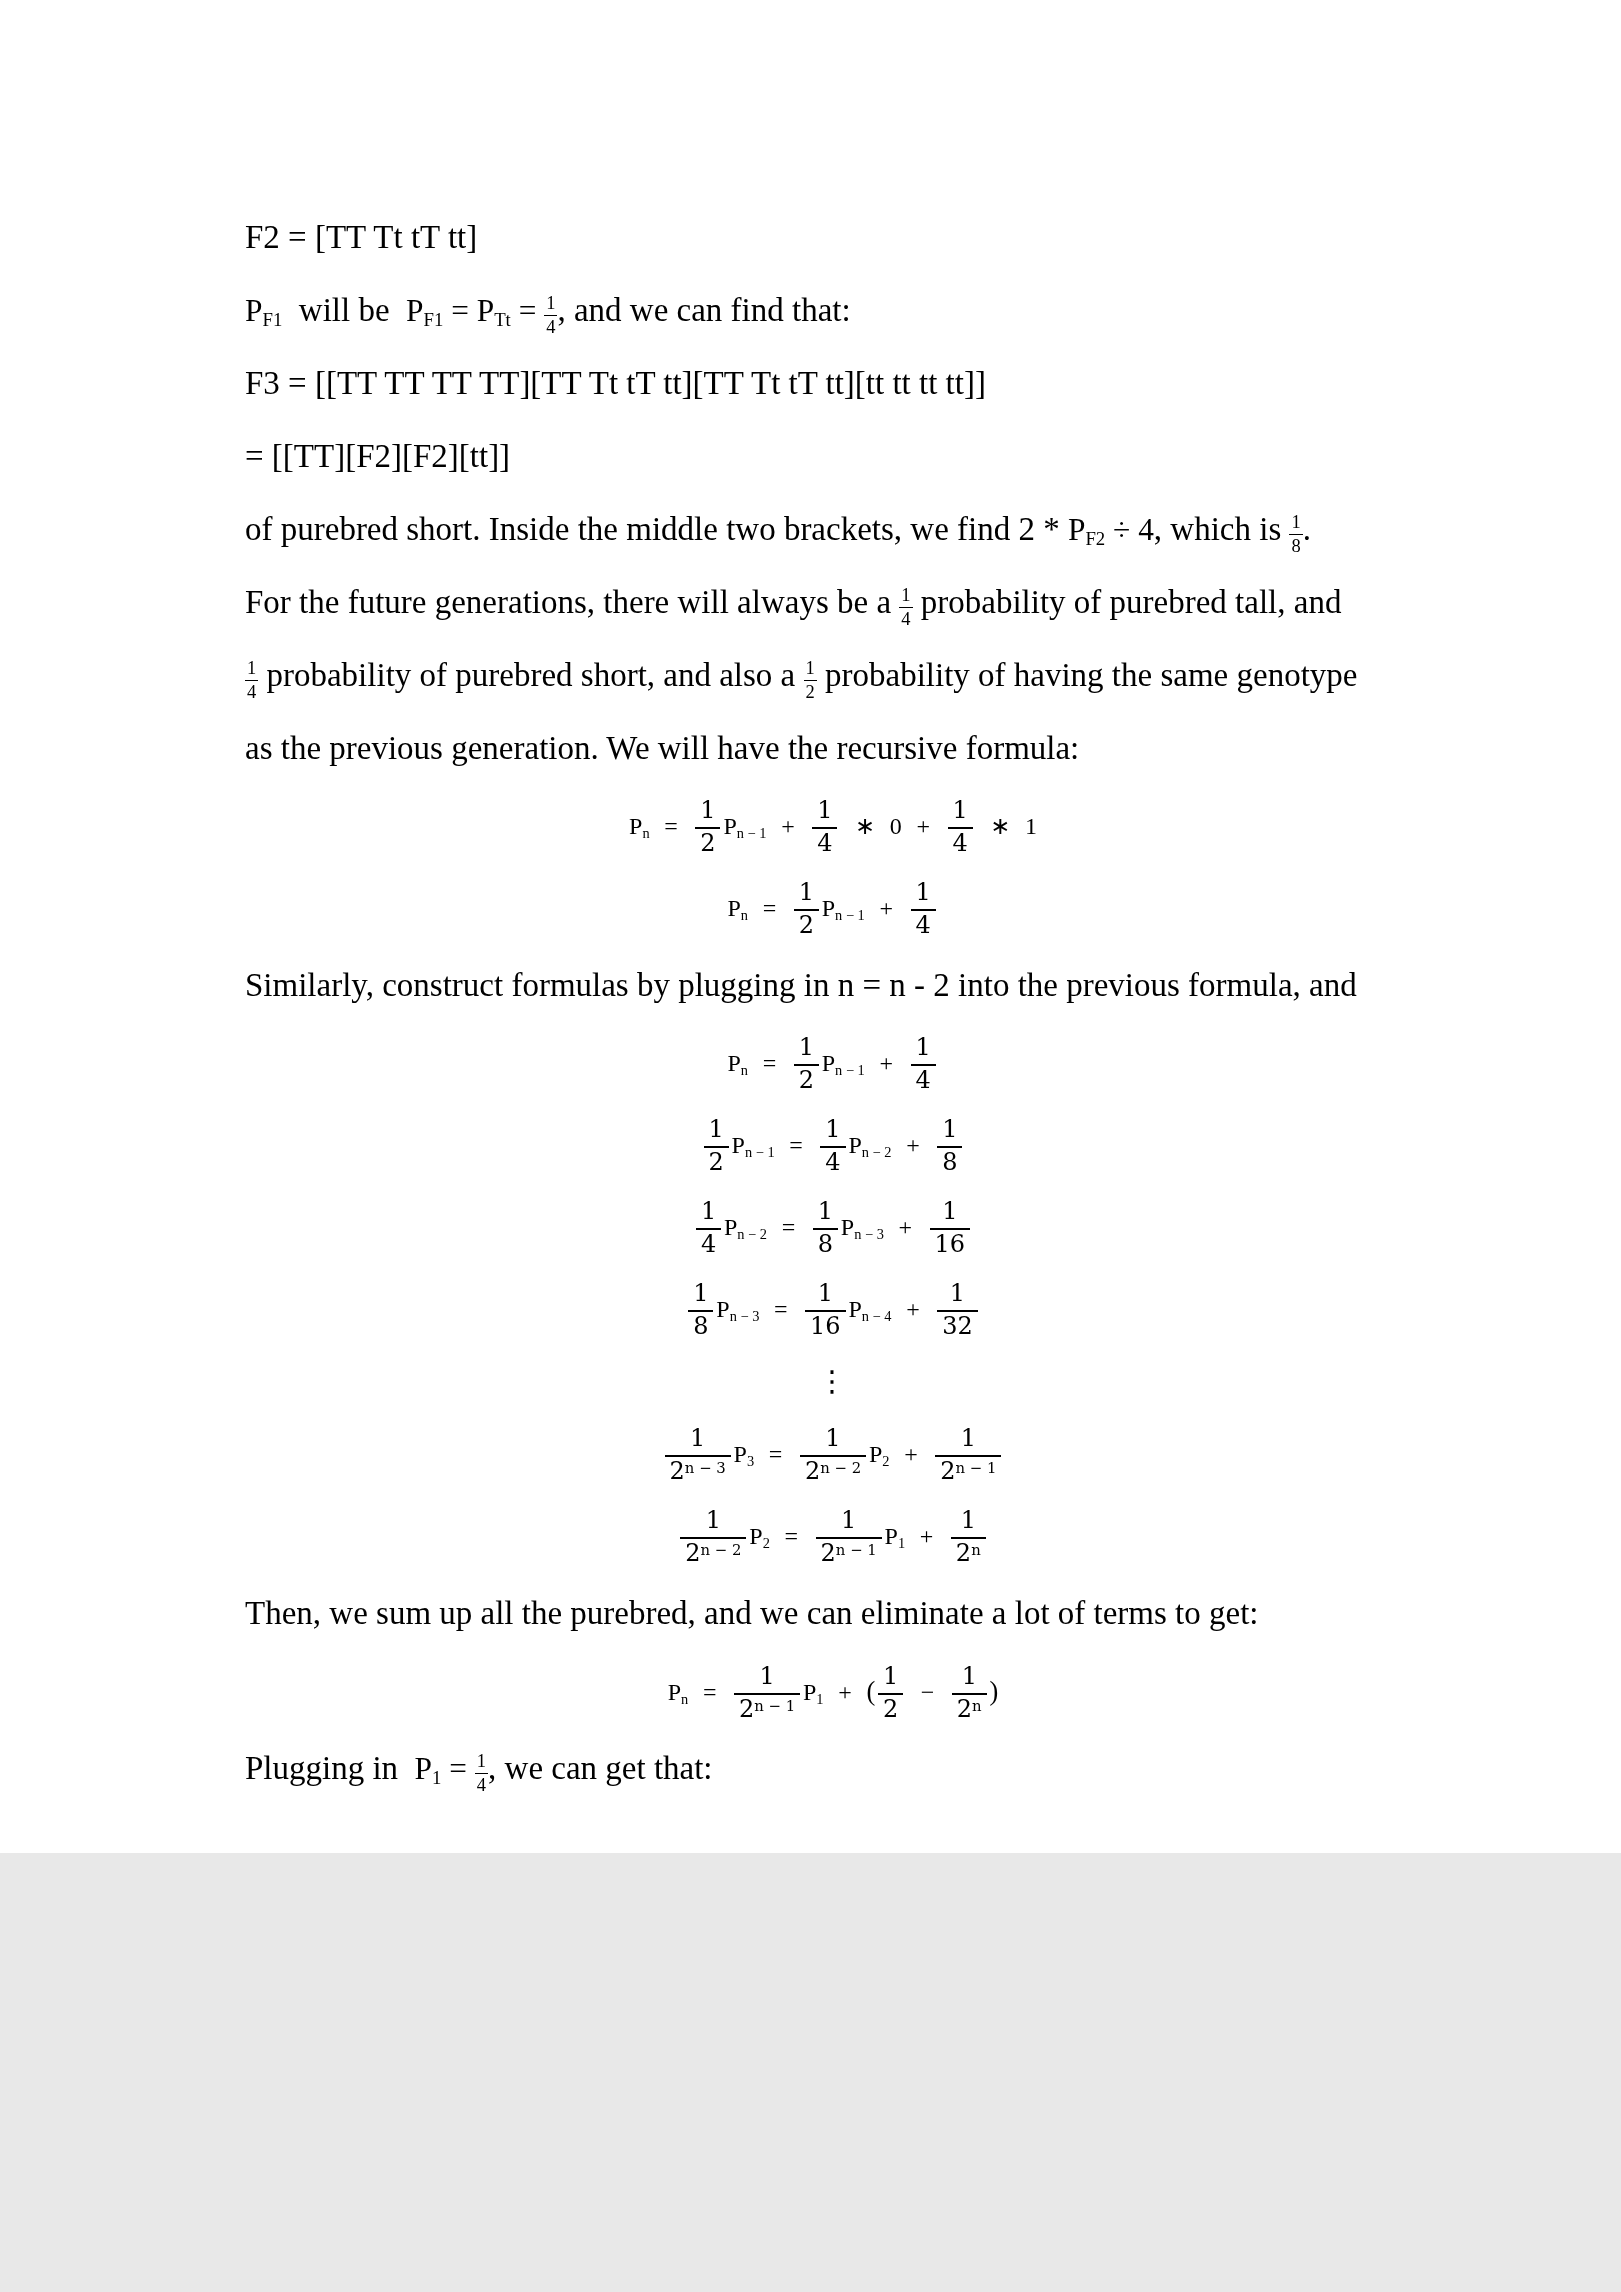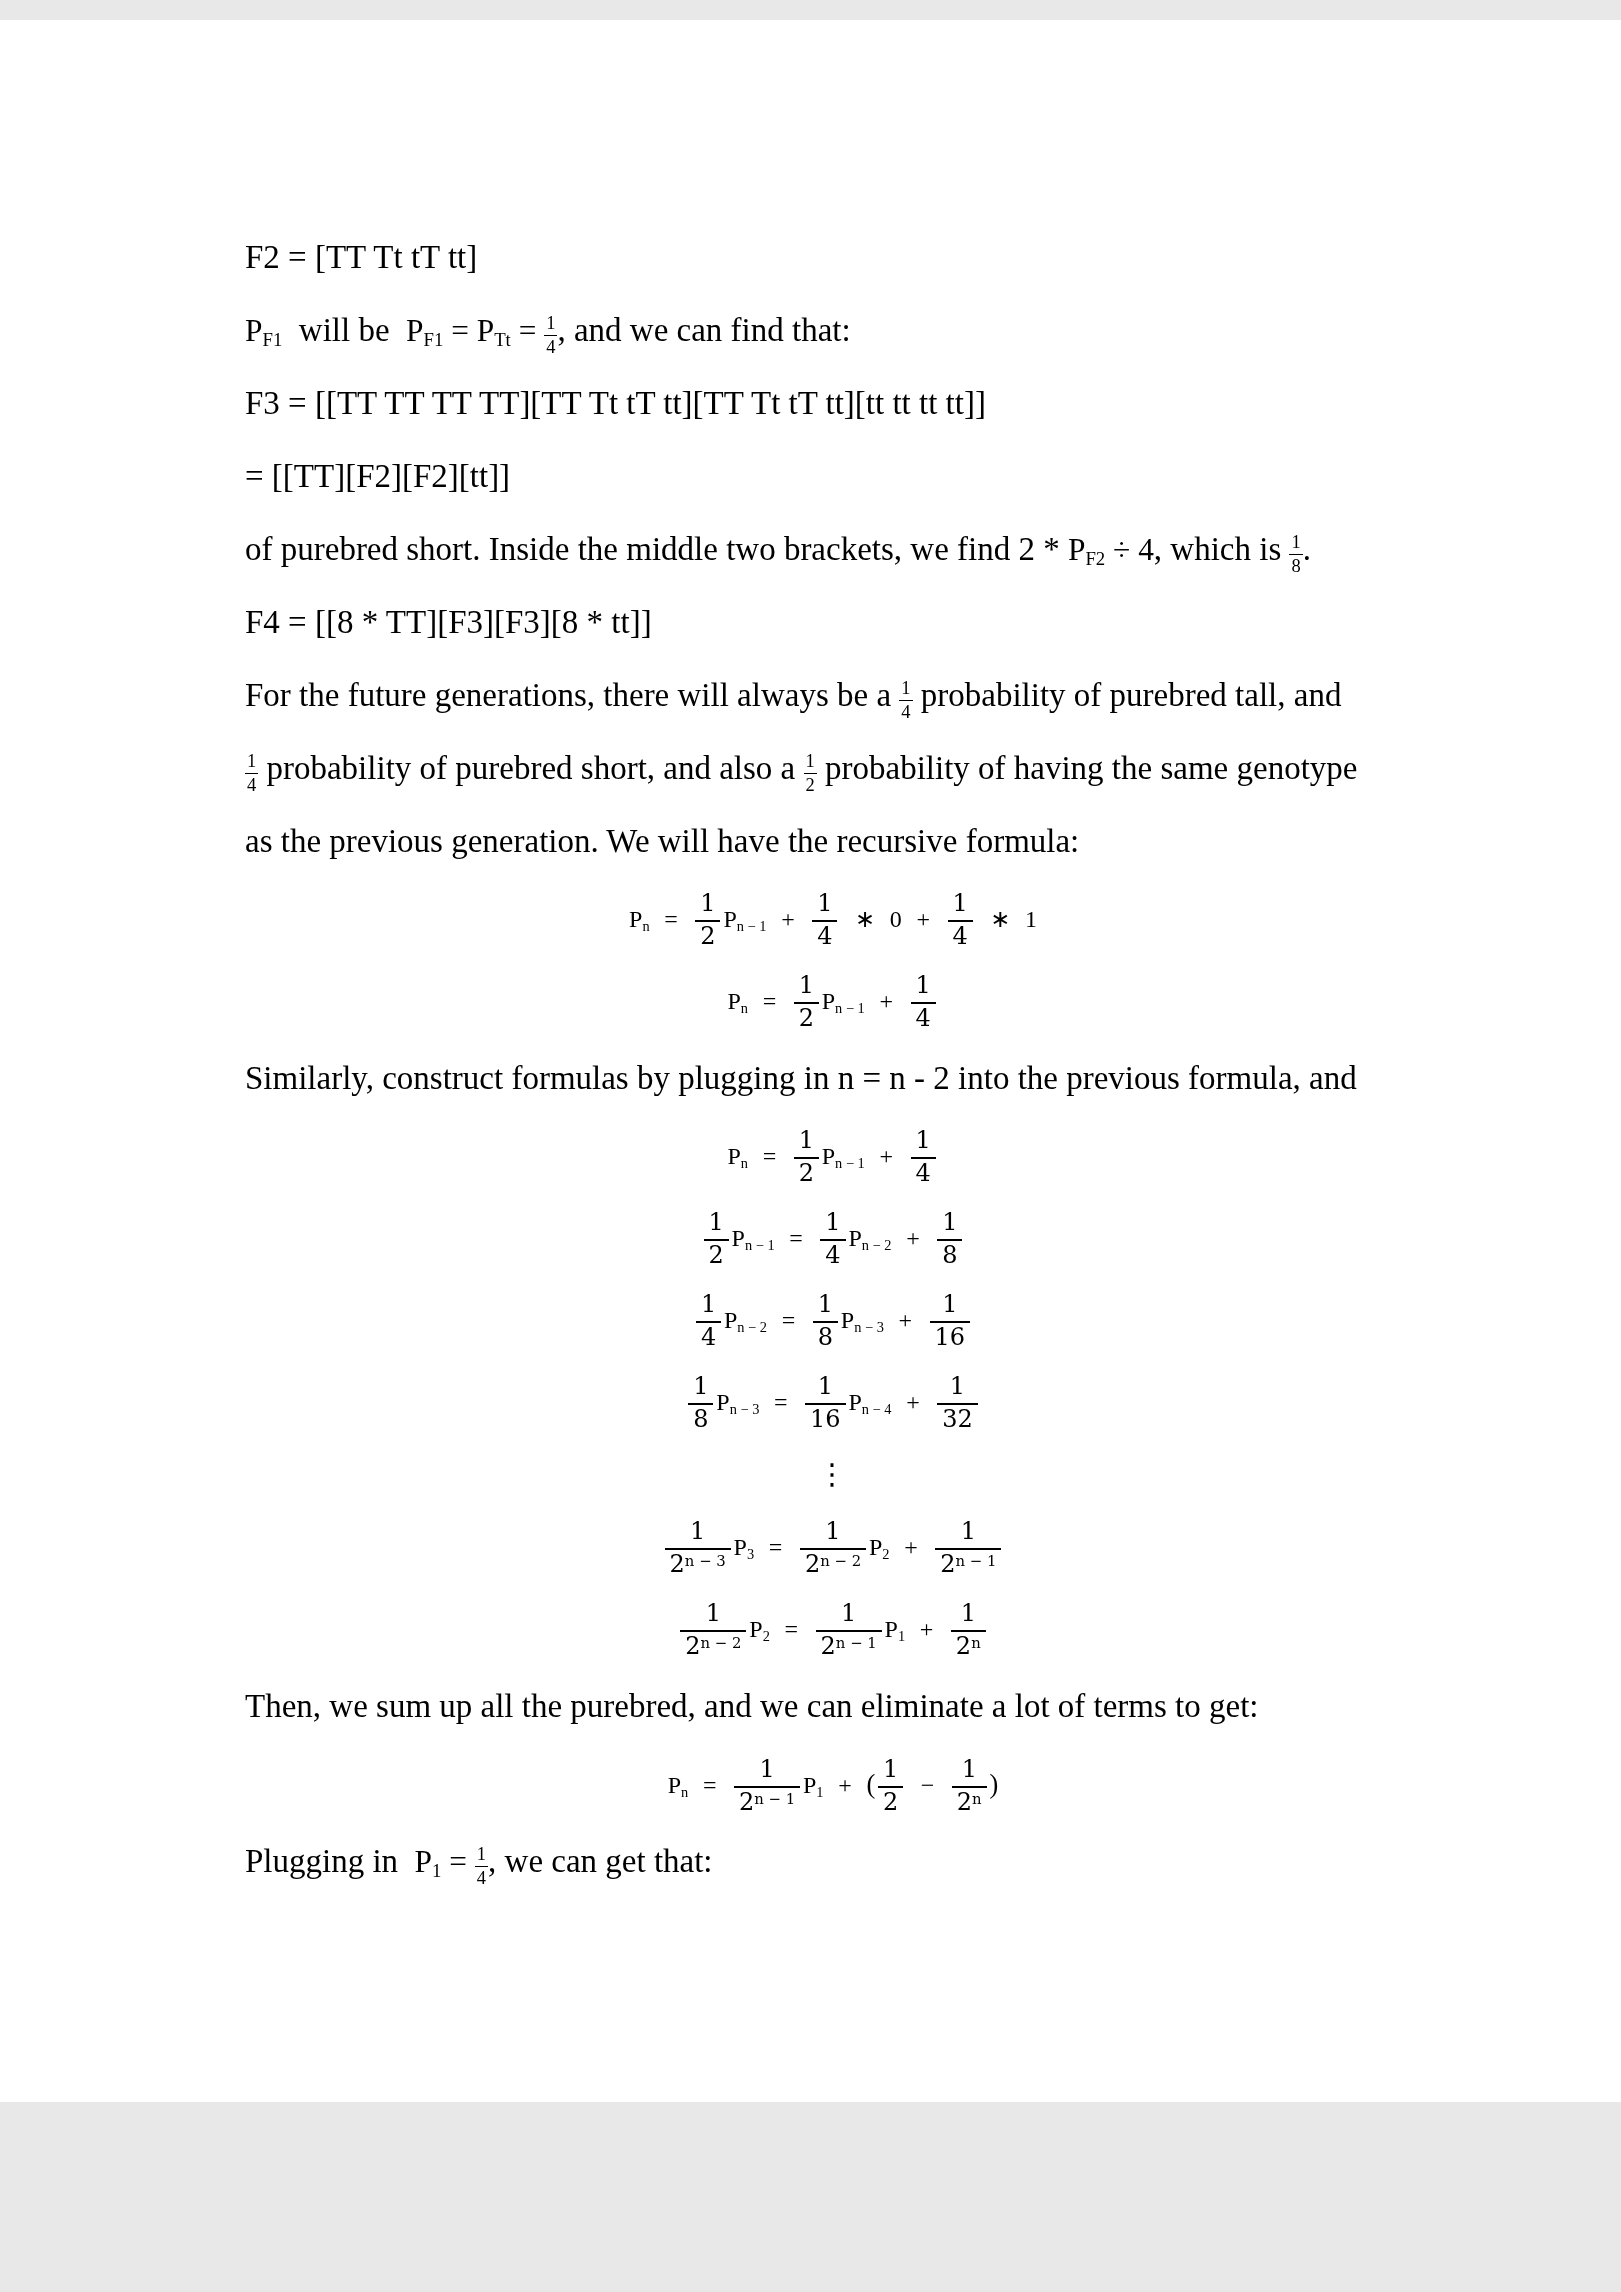--- a/index.html
+++ b/index.html
@@ -1,23 +1,22 @@
 <!DOCTYPE html>
 <html><head>
 <meta charset="utf-8">
 <style>
   html, body { margin: 0; padding: 0; background: #e8e8e8; }
   .page {
     position: relative;
     width: 1621px;
-    height: 2082px;
+    height: 1853px;
     background: #ffffff;
     color: #000000;
     overflow: hidden;
-    margin-top: 20px;
   }
   .content {
     position: absolute;
     left: 245px;
     top: 201px;
     width: 1176px;
   }
   .line {
     display: block;
     white-space: pre;
@@ -84,21 +83,20 @@
 </head>
 <body>
 
 <div class="page">
   <div class="content">
       <div class="line kind-p"><span class="btext"><span>F2 = [TT Tt tT tt]</span></span></div>
       <div class="line kind-p"><span class="math"><span>P</span><span class="msub">F1</span></span><span class="btext"><span>  will be  </span></span><span class="math"><span>P</span><span class="msub">F1</span></span><span class="math"><span> = </span></span><span class="math"><span>P</span><span class="msub">Tt</span></span><span class="math"><span> = </span></span><span class="frac frac-sm"><span class="num">1</span><span class="fbar"></span><span class="den"><span>4</span></span></span><span class="btext"><span>, and we can find that:</span></span></div>
       <div class="line kind-p"><span class="btext"><span>F3 = [[TT TT TT TT][TT Tt tT tt][TT Tt tT tt][tt tt tt tt]]</span></span></div>
       <div class="line kind-p"><span class="btext"><span>= [[TT][F2][F2][tt]]</span></span></div>
       <div class="line kind-p"><span class="btext"><span>of purebred short. Inside the middle two brackets, we find 2 * </span></span><span class="math"><span>P</span><span class="msub">F2</span></span><span class="math"><span> ÷ 4</span></span><span class="btext"><span>, which is </span></span><span class="frac frac-sm"><span class="num">1</span><span class="fbar"></span><span class="den"><span>8</span></span></span><span class="btext"><span>.</span></span></div>
-      <div class="line kind-p"><span class="btext"><span>F4 = [[8 * TT][F3][F3][8 * tt]]</span></span></div>
       <div class="line kind-p"><span class="btext"><span>For the future generations, there will always be a </span></span><span class="frac frac-sm"><span class="num">1</span><span class="fbar"></span><span class="den"><span>4</span></span></span><span class="btext"><span> probability of purebred tall, and</span></span></div>
       <div class="line kind-p"><span class="frac frac-sm"><span class="num">1</span><span class="fbar"></span><span class="den"><span>4</span></span></span><span class="btext"><span> probability of purebred short, and also a </span></span><span class="frac frac-sm"><span class="num">1</span><span class="fbar"></span><span class="den"><span>2</span></span></span><span class="btext"><span> probability of having the same genotype</span></span></div>
       <div class="line kind-p"><span class="btext"><span>as the previous generation. We will have the recursive formula:</span></span></div>
       <div class="line kind-eq"><span class="math"><span>P</span><span class="msub">n</span></span><span class="mop"><span>=</span></span><span class="frac frac-lg"><span class="num">1</span><span class="fbar"></span><span class="den"><span>2</span></span></span><span class="math"><span>P</span><span class="msub">n − 1</span></span><span class="mop"><span>+</span></span><span class="frac frac-lg"><span class="num">1</span><span class="fbar"></span><span class="den"><span>4</span></span></span><span class="mop"><span>∗</span></span><span class="math"><span>0</span></span><span class="mop"><span>+</span></span><span class="frac frac-lg"><span class="num">1</span><span class="fbar"></span><span class="den"><span>4</span></span></span><span class="mop"><span>∗</span></span><span class="math"><span>1</span></span></div>
       <div class="line kind-eq"><span class="math"><span>P</span><span class="msub">n</span></span><span class="mop"><span>=</span></span><span class="frac frac-lg"><span class="num">1</span><span class="fbar"></span><span class="den"><span>2</span></span></span><span class="math"><span>P</span><span class="msub">n − 1</span></span><span class="mop"><span>+</span></span><span class="frac frac-lg"><span class="num">1</span><span class="fbar"></span><span class="den"><span>4</span></span></span></div>
       <div class="line kind-p"><span class="btext"><span>Similarly, construct formulas by plugging in n = n - 2 into the previous formula, and</span></span></div>
       <div class="line kind-eq"><span class="math"><span>P</span><span class="msub">n</span></span><span class="mop"><span>=</span></span><span class="frac frac-lg"><span class="num">1</span><span class="fbar"></span><span class="den"><span>2</span></span></span><span class="math"><span>P</span><span class="msub">n − 1</span></span><span class="mop"><span>+</span></span><span class="frac frac-lg"><span class="num">1</span><span class="fbar"></span><span class="den"><span>4</span></span></span></div>
       <div class="line kind-eq"><span class="frac frac-lg"><span class="num">1</span><span class="fbar"></span><span class="den"><span>2</span></span></span><span class="math"><span>P</span><span class="msub">n − 1</span></span><span class="mop"><span>=</span></span><span class="frac frac-lg"><span class="num">1</span><span class="fbar"></span><span class="den"><span>4</span></span></span><span class="math"><span>P</span><span class="msub">n − 2</span></span><span class="mop"><span>+</span></span><span class="frac frac-lg"><span class="num">1</span><span class="fbar"></span><span class="den"><span>8</span></span></span></div>
       <div class="line kind-eq"><span class="frac frac-lg"><span class="num">1</span><span class="fbar"></span><span class="den"><span>4</span></span></span><span class="math"><span>P</span><span class="msub">n − 2</span></span><span class="mop"><span>=</span></span><span class="frac frac-lg"><span class="num">1</span><span class="fbar"></span><span class="den"><span>8</span></span></span><span class="math"><span>P</span><span class="msub">n − 3</span></span><span class="mop"><span>+</span></span><span class="frac frac-lg"><span class="num">1</span><span class="fbar"></span><span class="den"><span>16</span></span></span></div>
       <div class="line kind-eq"><span class="frac frac-lg"><span class="num">1</span><span class="fbar"></span><span class="den"><span>8</span></span></span><span class="math"><span>P</span><span class="msub">n − 3</span></span><span class="mop"><span>=</span></span><span class="frac frac-lg"><span class="num">1</span><span class="fbar"></span><span class="den"><span>16</span></span></span><span class="math"><span>P</span><span class="msub">n − 4</span></span><span class="mop"><span>+</span></span><span class="frac frac-lg"><span class="num">1</span><span class="fbar"></span><span class="den"><span>32</span></span></span></div>

